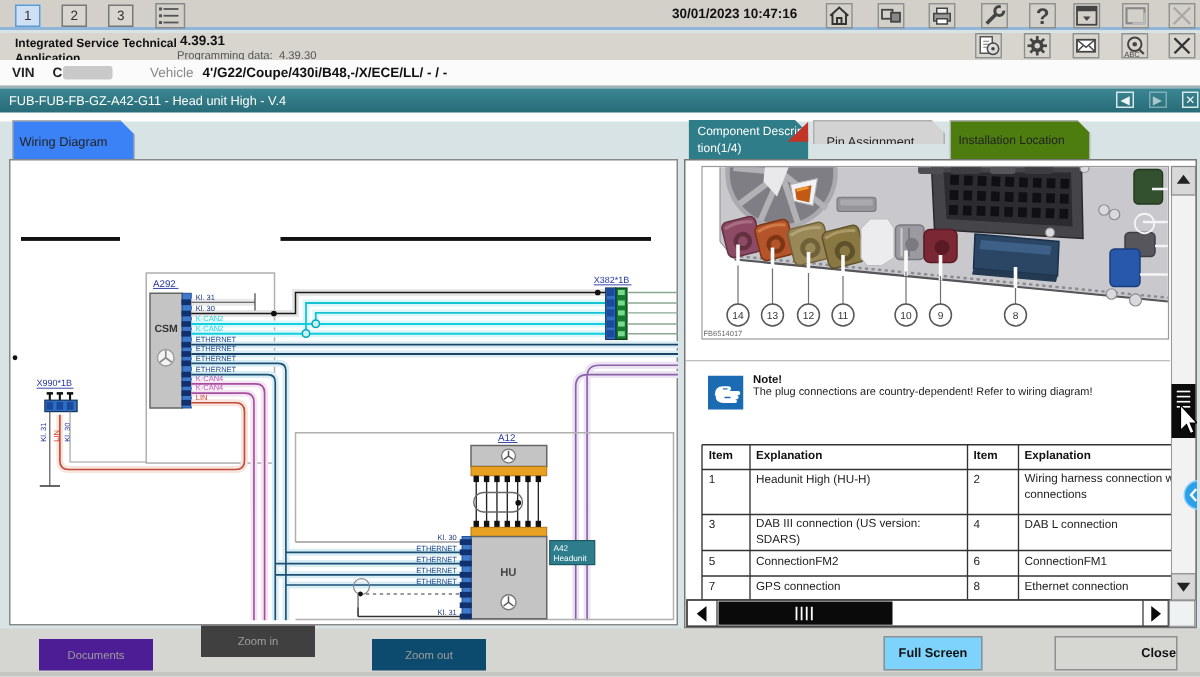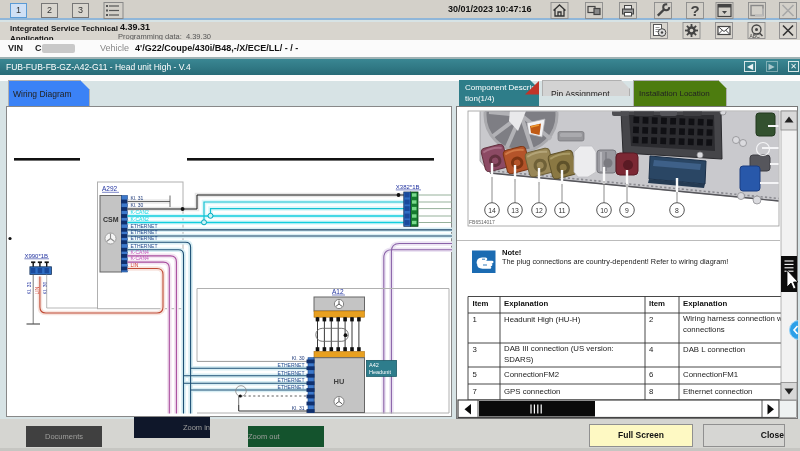--- a/index.html
+++ b/index.html
@@ -503,17 +503,17 @@
 <line x1="531" y1="404.5" x2="531" y2="413.5" stroke="#fff" stroke-width="1.2"></line>
 <line x1="534.4" y1="404.5" x2="534.4" y2="413.5" stroke="#fff" stroke-width="1.2"></line>
 <line x1="537.8" y1="404.5" x2="537.8" y2="413.5" stroke="#fff" stroke-width="1.2"></line>
 <line x1="541.2" y1="404.5" x2="541.2" y2="413.5" stroke="#fff" stroke-width="1.2"></line>
 <line x1="762" y1="400" x2="762" y2="417.5" stroke="#444" stroke-width="0.9"></line>
 <polygon points="767.5,404 767.5,414.5 774,409.2" fill="#0a0a0a"></polygon>
 <rect x="779.5" y="400.5" width="17" height="17" fill="#eef2f2" stroke="#888" stroke-width="0.7"></rect>
 </svg>
 
 <div class="abs" style="left:0;top:419px;width:800px;height:32px;background:#d5d5d1"></div>
-<div class="abs" style="left:26px;top:426px;width:76px;height:21px;background:#404040;color:#9f9f9d;font-size:7.5px;text-align:center;line-height:21px">Documents</div>
-<div class="abs" style="left:134px;top:417px;width:76px;height:21px;background:#0f172a;color:#9f9f9d;font-size:7.5px;text-align:right;line-height:21px">Zoom in</div>
-<div class="abs" style="left:248px;top:426px;width:76px;height:21px;background:#14532d;color:#9f9f9d;font-size:7.5px;text-align:left;line-height:21px">Zoom out</div>
-<div class="abs" style="left:589px;top:424px;width:104px;height:23px;background:#fef9c3;border:1px solid #909090;color:#111;font-size:8.5px;font-weight:bold;text-align:center;line-height:21px">Full Screen</div>
+<div class="abs" style="left:26px;top:426px;width:76px;height:21px;background:#4c1d95;color:#9f9f9d;font-size:7.5px;text-align:center;line-height:21px">Documents</div>
+<div class="abs" style="left:134px;top:417px;width:76px;height:21px;background:#404040;color:#9f9f9d;font-size:7.5px;text-align:center;line-height:21px">Zoom in</div>
+<div class="abs" style="left:248px;top:426px;width:76px;height:21px;background:#0c4a6e;color:#9f9f9d;font-size:7.5px;text-align:center;line-height:21px">Zoom out</div>
+<div class="abs" style="left:589px;top:424px;width:66px;height:23px;background:#7dd3fc;border:1px solid #909090;color:#111;font-size:8.5px;font-weight:bold;text-align:center;line-height:21px">Full Screen</div>
 <div class="abs" style="left:703px;top:424px;width:82px;height:23px;background:#d6d6d3;border:1px solid #909090;color:#111;font-size:8.5px;font-weight:bold;text-align:right;line-height:21px">Close</div>
 <div class="abs" style="left:0;top:448px;width:800px;height:3px;background:#c6c6c2"></div>
 </body></html>

